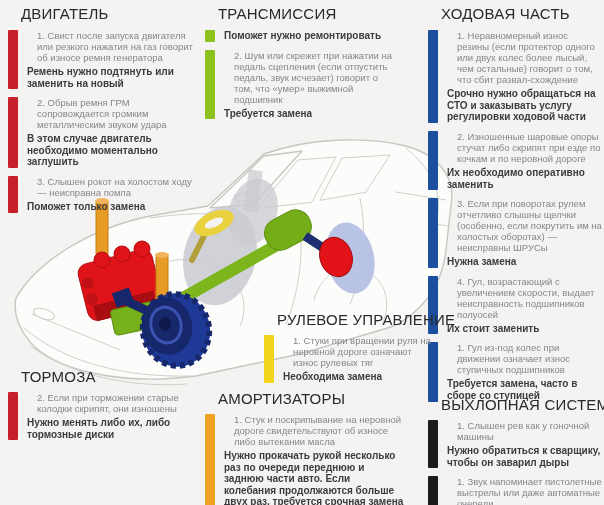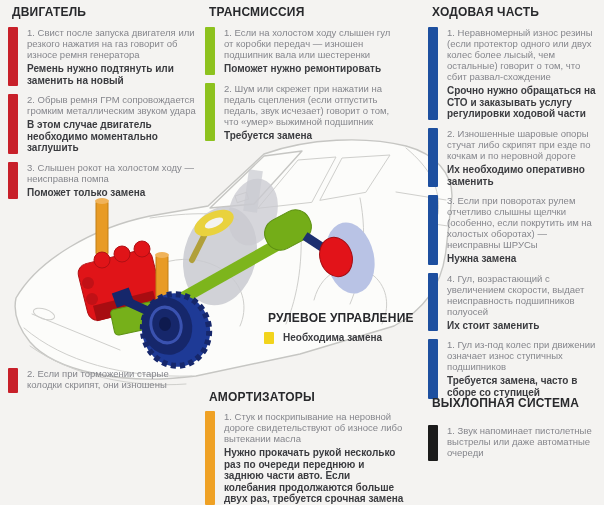--- a/index.html
+++ b/index.html
@@ -4,27 +4,27 @@
 <style>
   html,body{margin:0;padding:0}
   body{
     width:604px;height:505px;position:relative;overflow:hidden;
     background:#f4f3f1;
     font-family:"Liberation Sans",sans-serif;
     -webkit-font-smoothing:antialiased;
   }
   section{position:absolute}
   h2{
-    font-size:12px;font-weight:bold;color:#28292c;
-    margin:0 0 8px 4px;letter-spacing:.2px;white-space:nowrap;
+    font-size:15px;font-weight:normal;color:#28292c;
+    margin:0 0 8px 13px;letter-spacing:.2px;white-space:nowrap;
   }
   .item{display:flex;margin-bottom:8px}
   .bar{width:10px;flex:0 0 10px;margin-right:9px;border-radius:1px}
   .txt{flex:1 1 auto}
-  .problem{margin:0 0 3px 0;font-size:9.5px;line-height:1.16;color:#85868c}
+  .problem{margin:0 0 3px 10px;font-size:9.5px;line-height:1.16;color:#85868c}
   .advice{margin:0;font-size:10px;line-height:1.16;font-weight:bold;color:#3b3c40}
 
   #sec-engine      {left:8px;  top:5px;   width:188px}
   #sec-brakes      {left:8px;  top:368px; width:188px}
   #sec-transmission{left:205px;top:5px;   width:192px}
   #sec-steering    {left:264px;top:311px; width:168px}
   #sec-shocks      {left:205px;top:390px; width:200px}
   #sec-chassis     {left:428px;top:5px;   width:174px}
   #sec-exhaust     {left:428px;top:396px; width:174px}
   #sec-steering h2, #sec-shocks h2, #sec-exhaust h2, #sec-brakes h2{margin-bottom:7px}
@@ -126,21 +126,20 @@
     <p class="advice">Поможет только замена</p>
       </div>
   </div>
 </section>
 
 <section id="sec-transmission">
   <h2>ТРАНСМИССИЯ</h2>
   <div class="item">
     <span class="bar" style="background: rgb(141, 194, 30);"></span>
     <div class="txt">
-        <p class="problem">1. Если на холостом ходу слышен гул от коробки передач — изношен подшипник вала или шестеренки</p>
     <p class="advice">Поможет нужно ремонтировать</p>
       </div>
   </div>
   <div class="item">
     <span class="bar" style="background: rgb(141, 194, 30);"></span>
     <div class="txt">
         <p class="problem">2. Шум или скрежет при нажатии на педаль сцепления (если отпустить педаль, звук исчезает) говорит о том, что «умер» выжимной подшипник</p>
     <p class="advice">Требуется замена</p>
       </div>
   </div>
@@ -179,53 +178,60 @@
   <div class="item">
     <span class="bar" style="background: rgb(29, 79, 159);"></span>
     <div class="txt">
         <p class="problem">1. Гул из-под колес при движении означает износ ступичных подшипников</p>
     <p class="advice">Требуется замена, часто в сборе со ступицей</p>
       </div>
   </div>
 </section>
 
 <section id="sec-brakes">
+  <h2>ТОРМОЗА</h2>
   <div class="item">
     <span class="bar" style="background: rgb(200, 32, 42);"></span>
     <div class="txt">
         <p class="problem">2. Если при торможении старые колодки скрипят, они изношены</p>
+    <p class="advice">Нужно менять либо их, либо тормозные диски</p>
       </div>
   </div>
 </section>
 
 <section id="sec-steering">
   <h2>РУЛЕВОЕ УПРАВЛЕНИЕ</h2>
   <div class="item">
     <span class="bar" style="background: rgb(242, 212, 28);"></span>
     <div class="txt">
+        <p class="problem">1. Стуки при вращении руля на неровной дороге означают износ рулевых тяг</p>
     <p class="advice">Необходима замена</p>
       </div>
   </div>
 </section>
 
 <section id="sec-shocks">
   <h2>АМОРТИЗАТОРЫ</h2>
   <div class="item">
     <span class="bar" style="background: rgb(239, 161, 36);"></span>
     <div class="txt">
         <p class="problem">1. Стук и поскрипывание на неровной дороге свидетельствуют об износе либо вытекании масла</p>
     <p class="advice">Нужно прокачать рукой несколько раз по очереди переднюю и заднюю части авто. Если колебания продолжаются больше двух раз, требуется срочная замена</p>
       </div>
   </div>
 </section>
 
 <section id="sec-exhaust">
   <h2>ВЫХЛОПНАЯ СИСТЕМА</h2>
   <div class="item">
     <span class="bar" style="background: rgb(27, 27, 27);"></span>
+    <div class="txt">
+        <p class="problem">1. Слышен рев как у гоночной машины</p>
+    <p class="advice">Нужно обратиться к сварщику, чтобы он заварил дыры</p>
+      </div>
   </div>
   <div class="item">
     <span class="bar" style="background: rgb(27, 27, 27);"></span>
     <div class="txt">
         <p class="problem">1. Звук напоминает пистолетные выстрелы или даже автоматные очереди</p>
     </div>
   </div>
 </section>
 
 </body></html>

